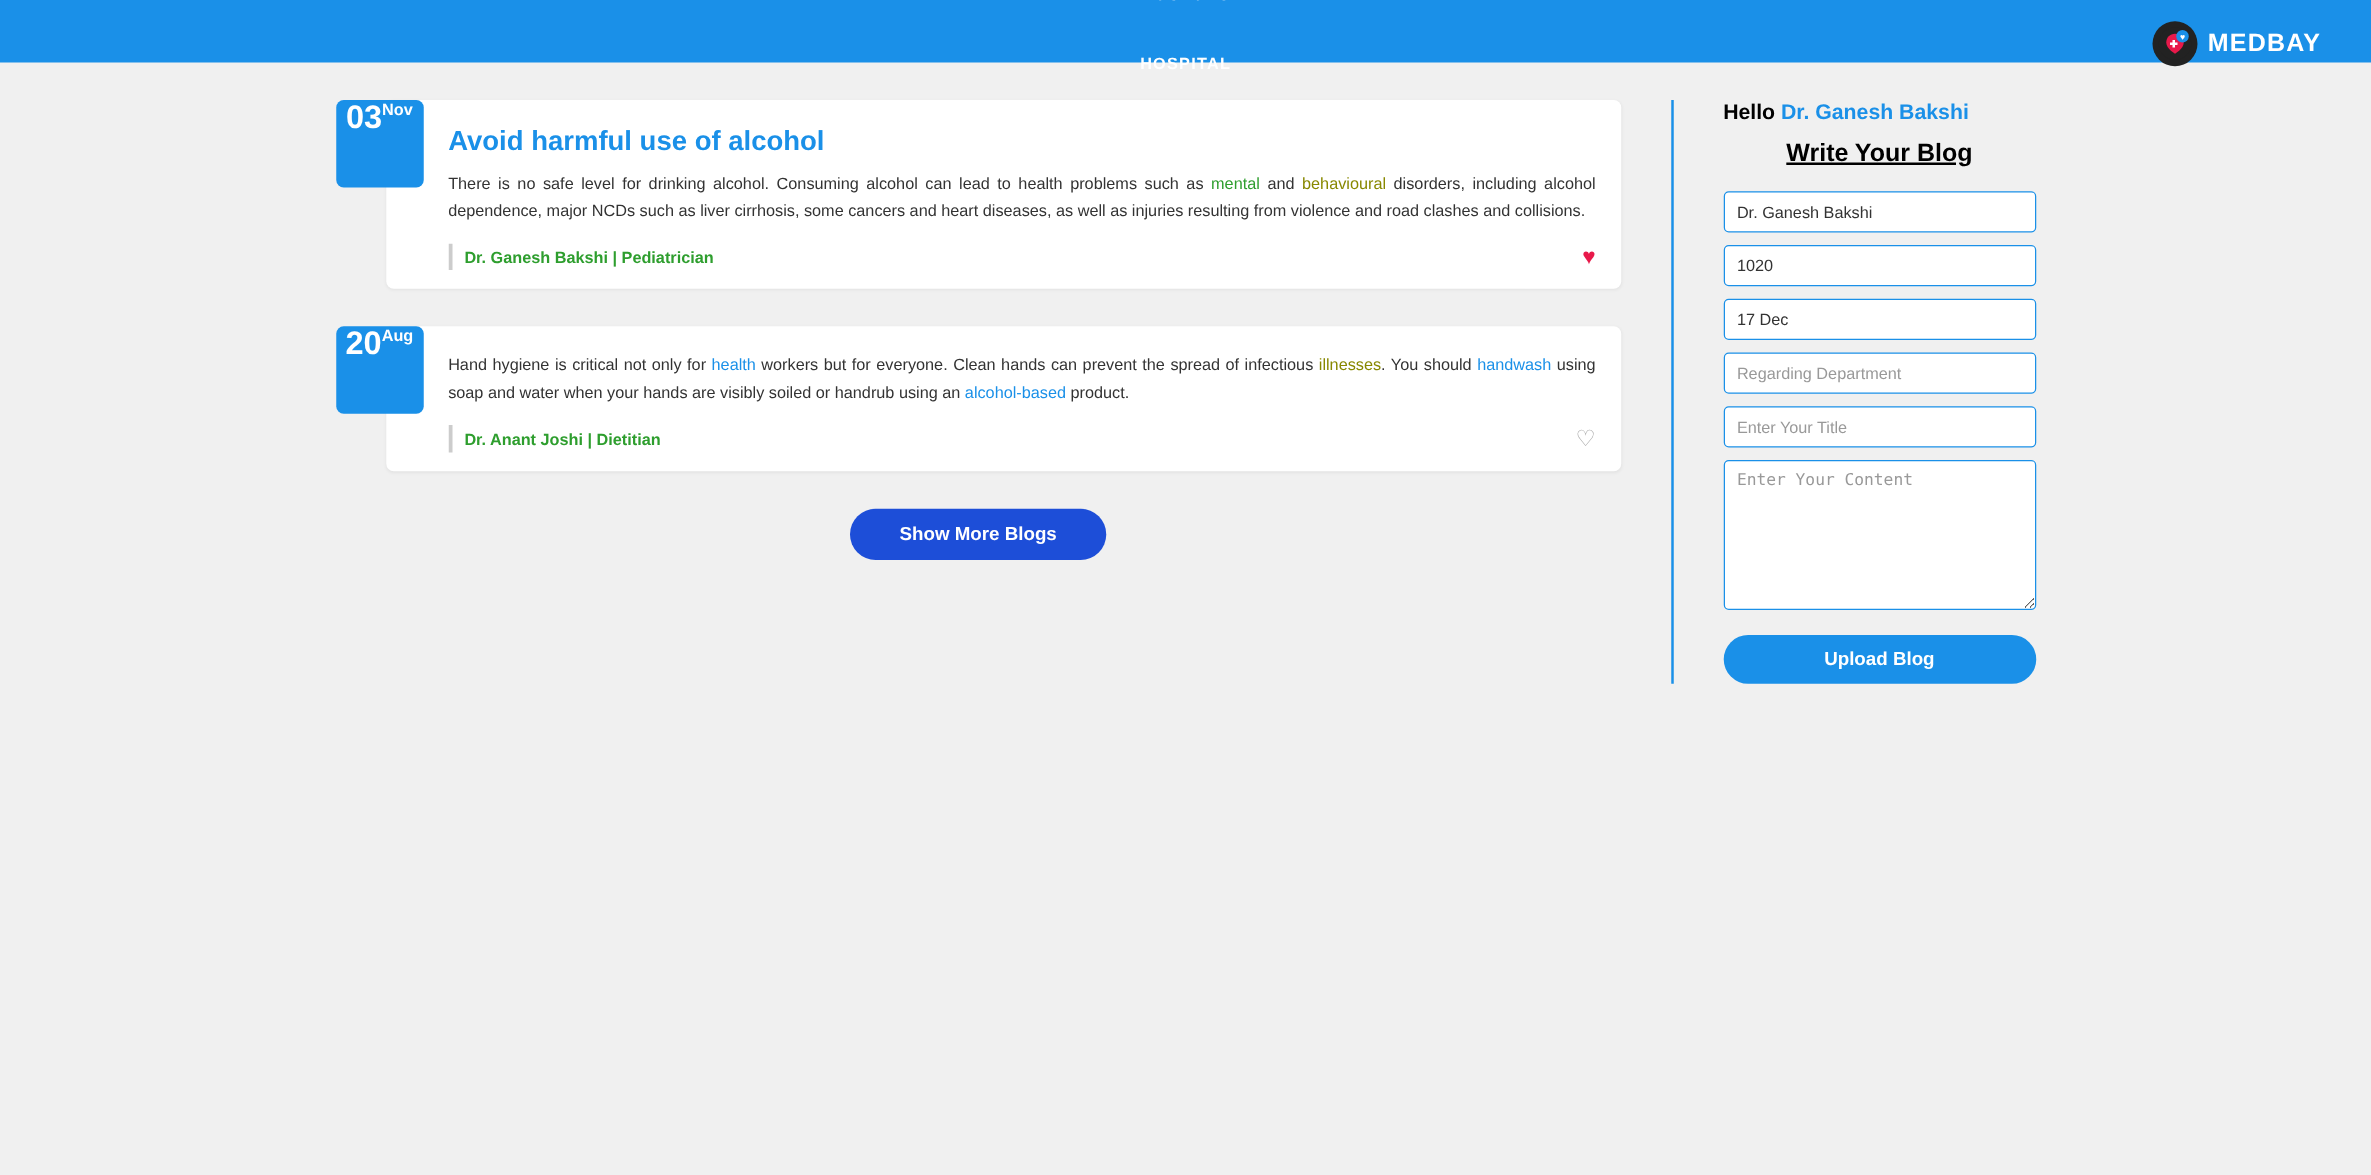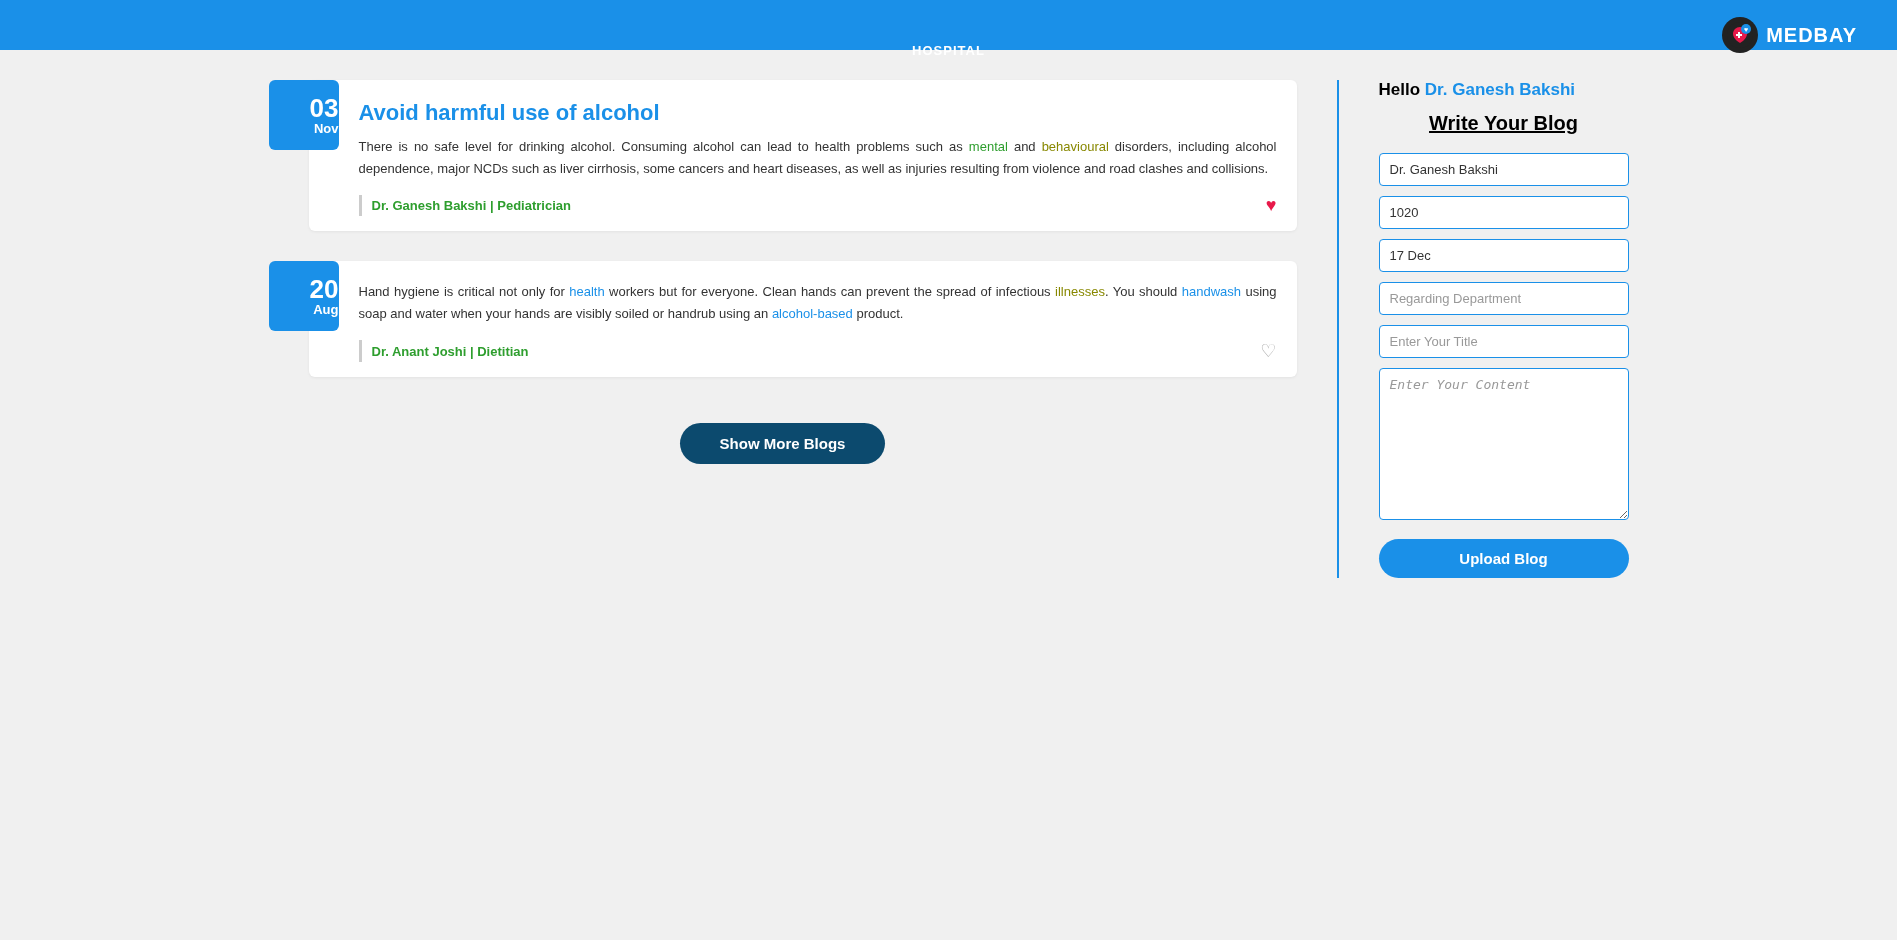--- a/index.html
+++ b/index.html
@@ -78,23 +78,23 @@
     }
     .date-badge {
       background: #1a90e8;
       color: #fff;
       text-align: center;
       width: 70px;
       height: 70px;
       border-radius: 6px;
       flex-shrink: 0;
       display: flex;
-      flex-direction: column;
+      flex-direction: row;
       justify-content: center;
-      align-items: flex-end;
+      align-items: flex-start;
       position: absolute;
       top: 0;
       left: 0;
       z-index: 1;
     }
     .date-badge .day {
       font-size: 26px;
       font-weight: bold;
       line-height: 1;
     }
@@ -144,29 +144,28 @@
     }
     .heart-icon.filled { color: #e8194a; }
     .heart-icon.empty { color: #aaa; }
 
     .show-more-container {
       text-align: center;
       margin-top: 30px;
       margin-bottom: 20px;
     }
     .show-more-btn {
-      background: #0c4a6e;
+      background: #1d4ed8;
       color: #fff;
       border: none;
       border-radius: 25px;
       padding: 12px 40px;
       font-size: 15px;
       font-weight: 600;
       cursor: pointer;
-      margin-top: 16px;
     }
 
     
     .divider {
       width: 2px;
       background: #1a90e8;
       margin: 0 10px;
       align-self: stretch;
     }
 
@@ -199,23 +198,22 @@
       border-radius: 4px;
       padding: 8px 10px;
       font-size: 13px;
       margin-bottom: 10px;
       outline: none;
       color: #333;
       background: #fff;
     }
     .form-field::placeholder { color: #999; }
     textarea.form-field {
-      height: 152px;
+      height: 120px;
       resize: vertical;
-      font-style: italic;
     }
     .upload-btn {
       width: 100%;
       background: #1a90e8;
       color: #fff;
       border: none;
       border-radius: 25px;
       padding: 11px;
       font-size: 15px;
       font-weight: 600;

